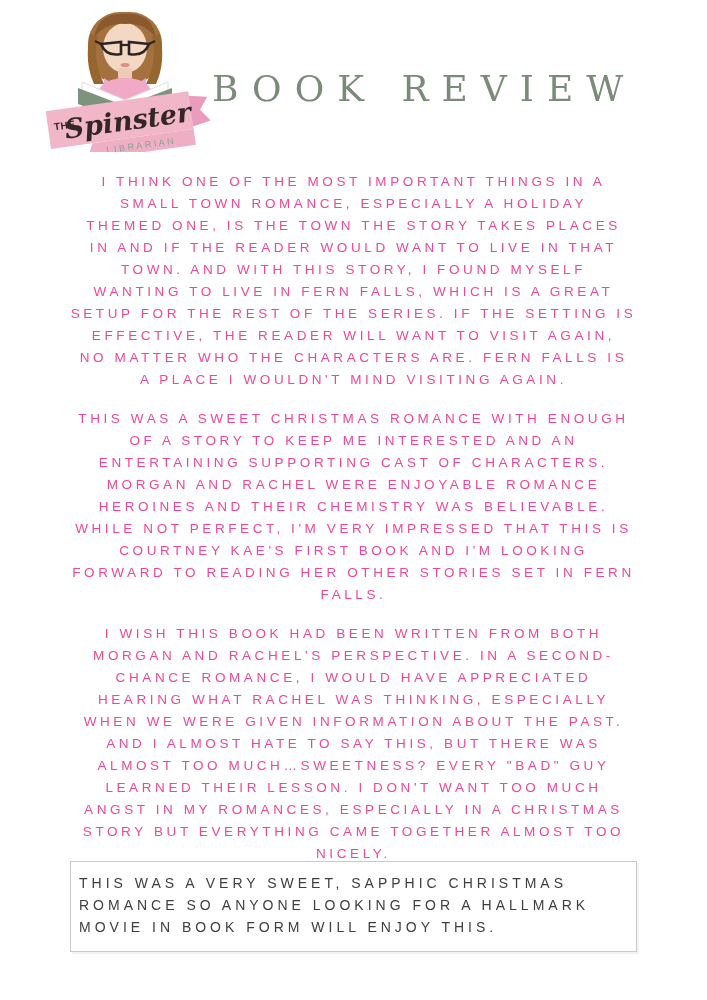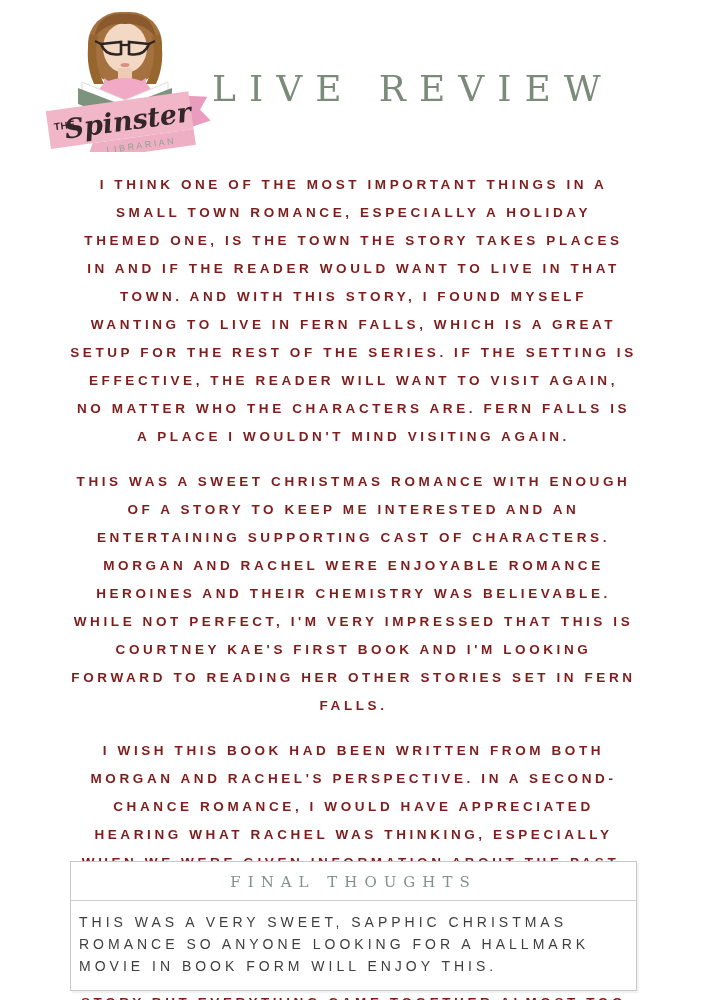--- a/index.html
+++ b/index.html
@@ -41,23 +41,23 @@
     top: 171px;
     left: 0;
     width: 707px;
     text-align: center;
   }
   .review p {
     margin: 0 0 17px 0;
     white-space: pre-line;
     font-size: 13.5px;
     letter-spacing: 3.6px;
-    line-height: 28px;
-    color: #7f1d1d;
-    font-weight: 700;
+    line-height: 22px;
+    color: #ec4899;
+    font-weight: 400;
   }
 
   
   .final-box {
     position: absolute;
     left: 70px;
     top: 861px;
     width: 565px;
     background: #ffffff;
     border: 1px solid #c9c9c9;
@@ -124,21 +124,21 @@
         <polygon points="140,98 172,104 163,116 172,128 140,134" fill="#e99cbd"></polygon>
         <rect x="10" y="96" width="144" height="38" fill="#f2b6c9"></rect>
         <polygon points="52,134 154,134 154,150 44,150" fill="#eeaec4"></polygon>
         <text x="16" y="116" font-family="Liberation Sans, sans-serif" font-size="10" font-weight="bold" letter-spacing="0.5" fill="#332626">THE</text>
         <text x="90" y="126" text-anchor="middle" font-family="DejaVu Serif, Liberation Serif, serif" font-style="italic" font-weight="bold" font-size="27" fill="#332626">Spinster</text>
         <text x="100" y="146" text-anchor="middle" font-family="Liberation Sans, sans-serif" font-size="9" letter-spacing="2.5" fill="#8fa392">LIBRARIAN</text>
       </g>
     </svg>
   </div>
 
-  <h1 class="page-title">LIVE REVIEW</h1>
+  <h1 class="page-title">BOOK REVIEW</h1>
 
   <main class="review">
     <p>I THINK ONE OF THE MOST IMPORTANT THINGS IN A
 SMALL TOWN ROMANCE, ESPECIALLY A HOLIDAY
 THEMED ONE, IS THE TOWN THE STORY TAKES PLACES
 IN AND IF THE READER WOULD WANT TO LIVE IN THAT
 TOWN. AND WITH THIS STORY, I FOUND MYSELF
 WANTING TO LIVE IN FERN FALLS, WHICH IS A GREAT
 SETUP FOR THE REST OF THE SERIES. IF THE SETTING IS
 EFFECTIVE, THE READER WILL WANT TO VISIT AGAIN,
@@ -160,19 +160,18 @@
 WHEN WE WERE GIVEN INFORMATION ABOUT THE PAST.
 AND I ALMOST HATE TO SAY THIS, BUT THERE WAS
 ALMOST TOO MUCH…SWEETNESS? EVERY "BAD" GUY
 LEARNED THEIR LESSON. I DON'T WANT TOO MUCH
 ANGST IN MY ROMANCES, ESPECIALLY IN A CHRISTMAS
 STORY BUT EVERYTHING CAME TOGETHER ALMOST TOO
 NICELY.</p>
   </main>
 
   <section class="final-box">
-    <h2>FINAL THOUGHTS</h2>
     <p>THIS WAS A VERY SWEET, SAPPHIC CHRISTMAS
 ROMANCE SO ANYONE LOOKING FOR A HALLMARK
 MOVIE IN BOOK FORM WILL ENJOY THIS.</p>
   </section>
 
 </div>
 
 </body></html>

